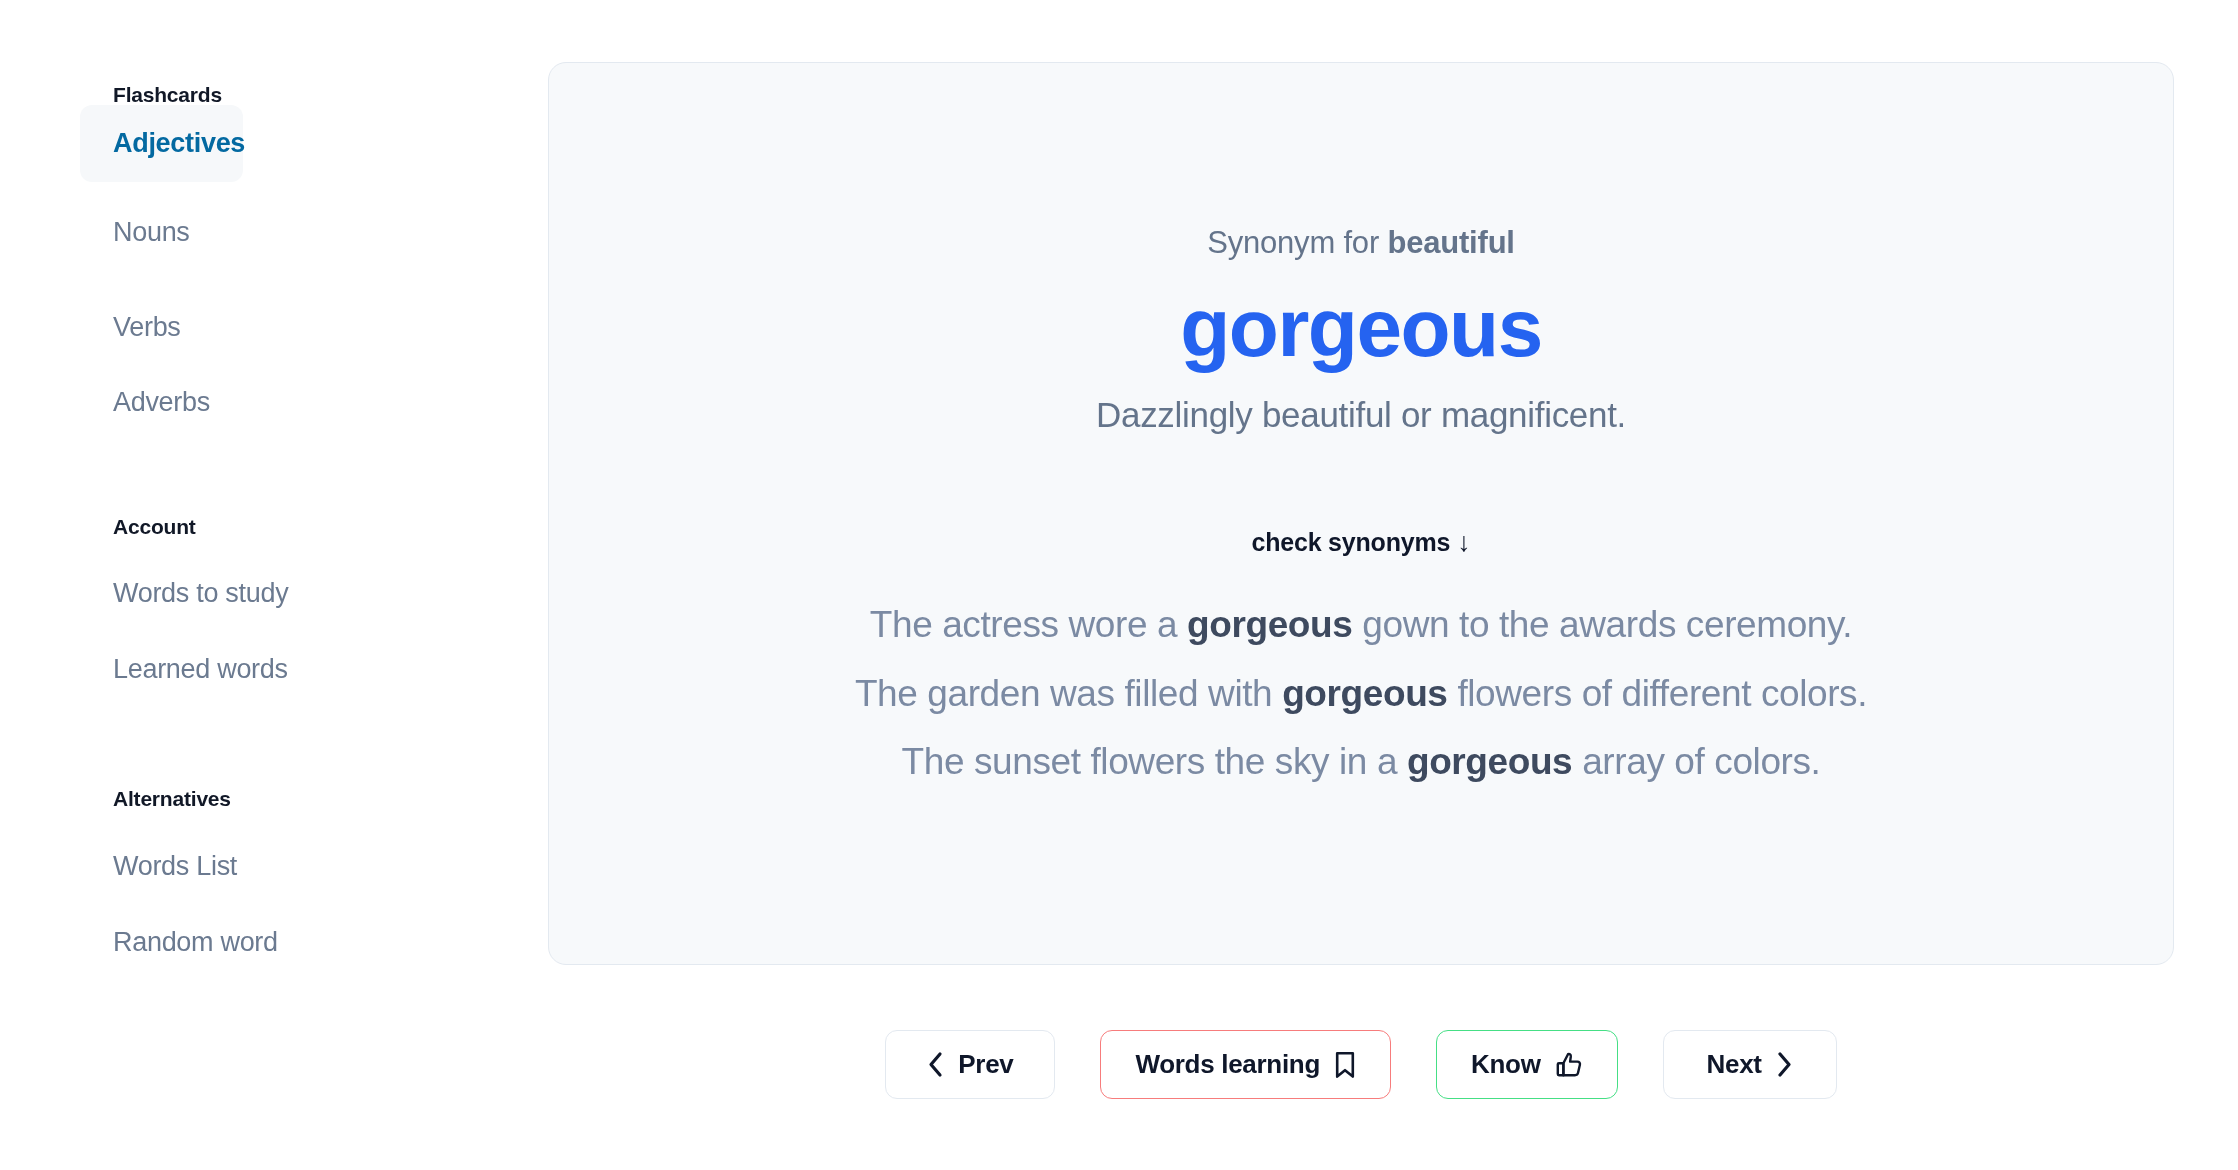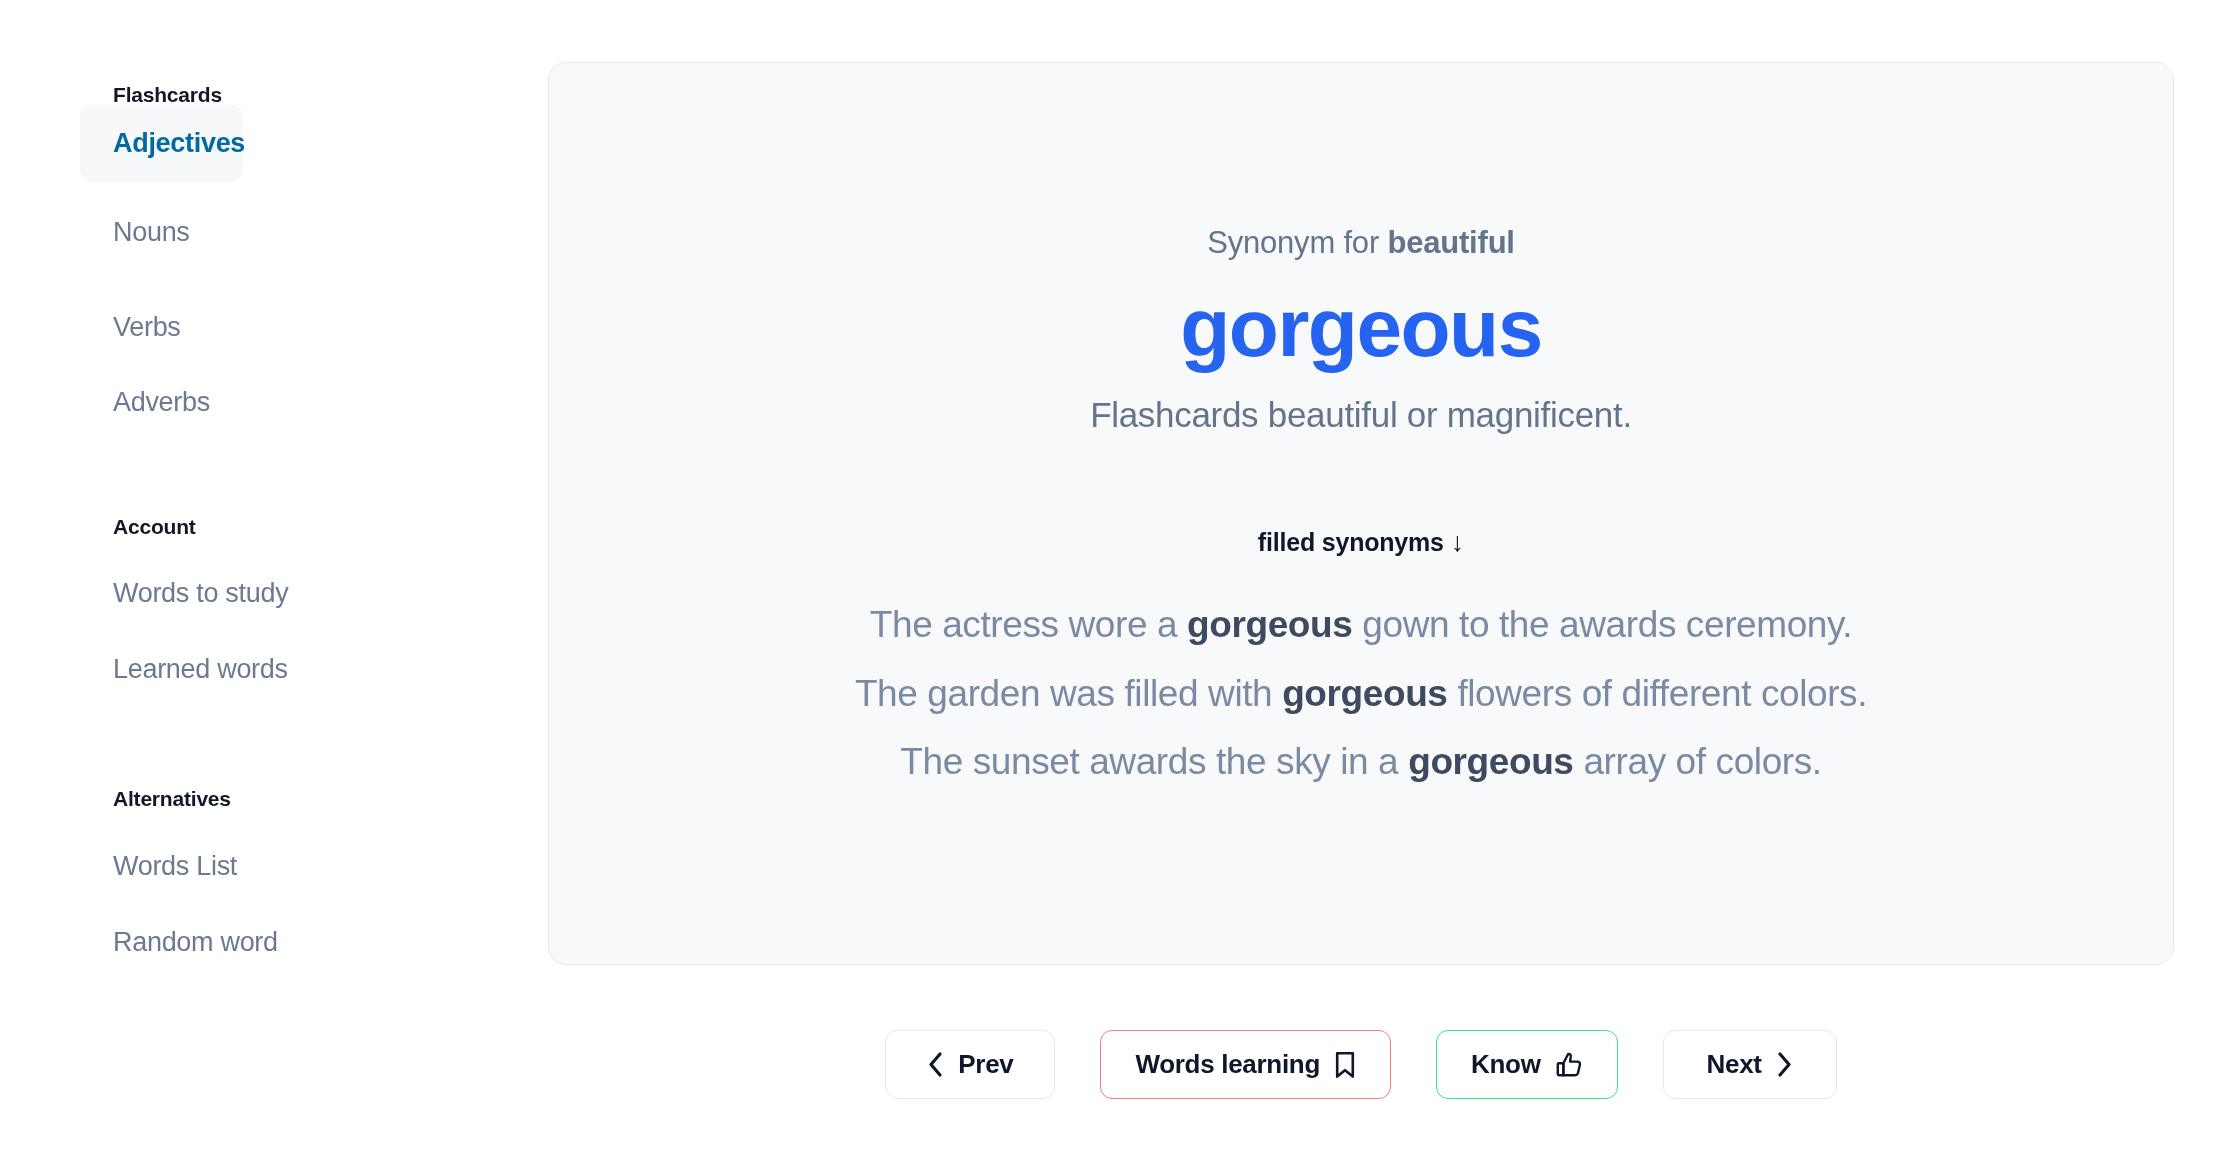--- a/index.html
+++ b/index.html
@@ -236,31 +236,31 @@
 
   <main class="main">
 
     <section class="card">
       <div class="card-inner">
 
         <div class="prompt"><span>Synonym for </span><b>beautiful</b></div>
 
         <div class="word">gorgeous</div>
 
-        <div class="definition">Flashcards beautiful or magnificent.</div>
+        <div class="definition">Dazzlingly beautiful or magnificent.</div>
 
         <div class="check-synonyms">
-          <span>filled synonyms</span>
+          <span>check synonyms</span>
           <span class="arrow-down">↓</span>
         </div>
 
         <div class="examples">
           <div class="example"><span>The actress wore a </span><b>gorgeous</b><span> gown to the awards ceremony.</span></div>
           <div class="example"><span>The garden was filled with </span><b>gorgeous</b><span> flowers of different colors.</span></div>
-          <div class="example"><span>The sunset awards the sky in a </span><b>gorgeous</b><span> array of colors.</span></div>
+          <div class="example"><span>The sunset flowers the sky in a </span><b>gorgeous</b><span> array of colors.</span></div>
         </div>
 
       </div>
 
     </section>
 
     <div class="button-row">
 
       <button class="btn prev">
         <span>

